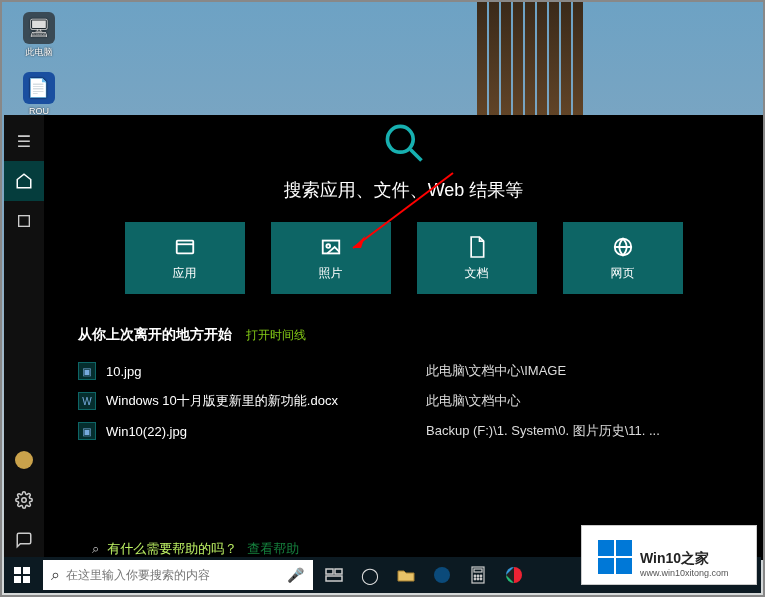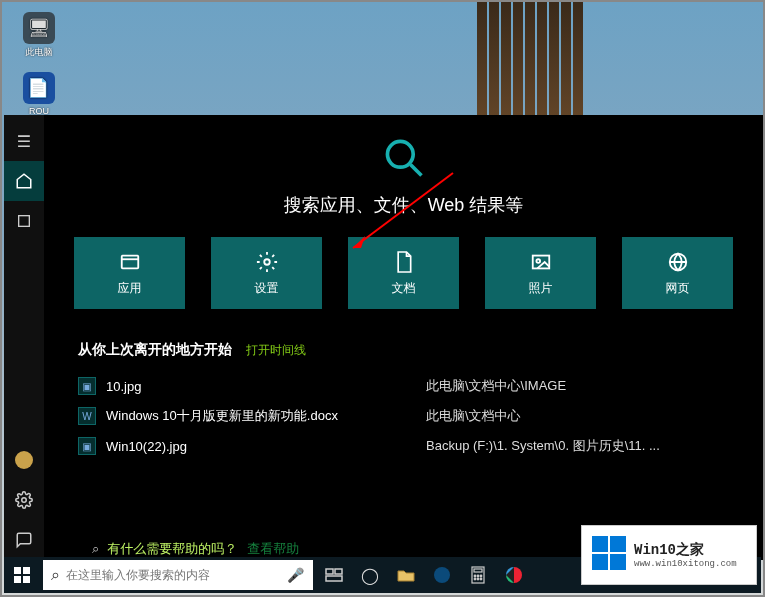--- a/index.html
+++ b/index.html
@@ -10,21 +10,21 @@
   .pole { width: 10px; background: linear-gradient(#3a2a1a,#6a4a2a); }
   .d-icon { position: absolute; top: 10px; left: 17px; width: 40px; text-align: center; color: #fff; font-size: 9px; text-shadow: 0 0 2px #000; }
   .d-glyph { width: 32px; height: 32px; background: #3a4a55; border-radius: 6px; margin: 0 auto 2px; display: flex; align-items: center; justify-content: center; font-size: 18px; color: #ddd; }
   .d-icon2 { top: 70px; }
   .d-glyph2 { background: #1a4fa0; }
   .panel { position: absolute; left: 2px; top: 113px; width: 759px; height: 445px; background: #000; }
   .sidebar { position: absolute; left: 0; top: 0; width: 40px; height: 100%; background: #101010; display: flex; flex-direction: column; align-items: center; padding-top: 6px; }
   .sidebar .sb-item { width: 40px; height: 40px; display: flex; align-items: center; justify-content: center; color: #ccc; font-size: 16px; cursor: pointer; }
   .sidebar .sb-item.active { background: #053d3d; }
   .sidebar .spacer { flex: 1; }
-  .main { position: absolute; left: 40px; top: 0; right: 0; height: 100%; padding: 20px 30px 0; color: #fff; }
+  .main { position: absolute; left: 40px; top: 0; right: 0; height: 100%; padding: 5px 30px 0; color: #fff; }
   .search-icon { display: flex; justify-content: center; margin-bottom: 12px; }
   .search-icon svg { width: 46px; height: 46px; }
   .headline { text-align: center; font-size: 18px; margin-bottom: 20px; }
   .cats { display: flex; gap: 26px; justify-content: center; margin-bottom: 32px; }
   .cat { width: 120px; height: 72px; background: #0d6565; border: 1px solid #0d6565; display: flex; flex-direction: column; align-items: center; justify-content: center; cursor: pointer; }
   .cat-icon { color: #fff; margin-bottom: 6px; height: 24px; display: flex; align-items: center; }
   .cat-label { font-size: 12px; }
   .continue { display: flex; align-items: baseline; gap: 14px; margin: 0 0 12px 4px; }
   .continue h4 { font-size: 14px; font-weight: 600; }
   .continue .tl { color: #84cc16; font-size: 12px; cursor: pointer; }
@@ -37,21 +37,21 @@
   .partial .q { color: #bef264; }
   .partial .link { color: #15803d; margin-left: 10px; }
   .arrow { position: absolute; top: 53px; right: 300px; color: red; font-size: 14px; pointer-events: none; }
   .arrow svg { width: 120px; height: 90px; }
   .taskbar { position: absolute; left: 2px; right: 2px; bottom: 2px; height: 36px; background: #0c1a22; display: flex; align-items: center; padding-right: 180px; }
   .tb-btn { width: 36px; height: 36px; display: flex; align-items: center; justify-content: center; color: #ddd; font-size: 16px; cursor: pointer; }
   .searchbox { flex: 0 0 270px; height: 30px; background: #fff; margin: 0 3px; display: flex; align-items: center; padding: 0 8px; }
   .searchbox input { flex: 1; border: none; outline: none; font-size: 12px; color: #8b5cf6; background: transparent; }
   .mic { color: #333; font-size: 14px; padding-left: 4px; }
   .ti-group { display: flex; }
-  .watermark { position: absolute; right: 6px; bottom: 10px; width: 176px; height: 60px; background: #fff; border: 1px solid #ccc; display: flex; align-items: center; padding: 6px 10px; gap: 8px; font-family: Liberation Mono, monospace; }
+  .watermark { position: absolute; right: 6px; bottom: 10px; width: 176px; height: 60px; background: #fff; border: 1px solid #ccc; display: flex; align-items: flex-end; padding: 6px 16px; gap: 8px; }
   .wm-logo svg { width: 34px; height: 34px; }
   .wm-text .t1 { font-size: 14px; font-weight: 600; color: #222; }
   .wm-text .t2 { font-size: 9px; color: #555; }
   .badge-user { width: 18px; height: 18px; border-radius: 50%; background: #caa24b; display: inline-block; }
 </style>
 </head>
 <body>
 
 <div class="screen">
   <div class="desktop">
@@ -121,44 +121,35 @@
               <svg width="22" height="22" viewBox="0 0 24 24" fill="none" stroke="#fff" stroke-width="2">
                 <rect x="3" y="5" width="18" height="14" rx="1"></rect>
                 <line x1="3" y1="9" x2="21" y2="9"></line>
               </svg>
             </span>
           <span class="cat-label">应用</span>
         </div>
         <div class="cat">
           <span class="cat-icon">
               <svg width="22" height="22" viewBox="0 0 24 24" fill="none" stroke="#fff" stroke-width="2">
-                <circle cx="12" cy="12" r="3"></circle>
-                <path d="M12 1v3M12 20v3M4.2 4.2l2.1 2.1M17.7 17.7l2.1 2.1M1 12h3M20 12h3M4.2 19.8l2.1-2.1M17.7 6.3l2.1-2.1"></path>
-              </svg>
-            </span>
-          <span class="cat-label">设置</span>
+                <rect x="3" y="5" width="18" height="14"></rect>
+                <circle cx="9" cy="11" r="2"></circle>
+                <path d="M21 17l-5-5-8 7"></path>
+              </svg>
+            </span>
+          <span class="cat-label">照片</span>
         </div>
         <div class="cat">
           <span class="cat-icon">
               <svg width="20" height="24" viewBox="0 0 24 28" fill="none" stroke="#fff" stroke-width="2">
                 <path d="M5 2h10l5 5v19H5z"></path>
                 <path d="M15 2v5h5"></path>
               </svg>
             </span>
           <span class="cat-label">文档</span>
-        </div>
-        <div class="cat">
-          <span class="cat-icon">
-              <svg width="22" height="22" viewBox="0 0 24 24" fill="none" stroke="#fff" stroke-width="2">
-                <rect x="3" y="5" width="18" height="14"></rect>
-                <circle cx="9" cy="11" r="2"></circle>
-                <path d="M21 17l-5-5-8 7"></path>
-              </svg>
-            </span>
-          <span class="cat-label">照片</span>
         </div>
         <div class="cat">
           <span class="cat-icon">
               <svg width="22" height="22" viewBox="0 0 24 24" fill="none" stroke="#fff" stroke-width="2">
                 <circle cx="12" cy="12" r="9"></circle>
                 <path d="M3 12h18M12 3c2.5 2.5 4 5.5 4 9s-1.5 6.5-4 9c-2.5-2.5-4-5.5-4-9s1.5-6.5 4-9z"></path>
               </svg>
             </span>
           <span class="cat-label">网页</span>
         </div>

